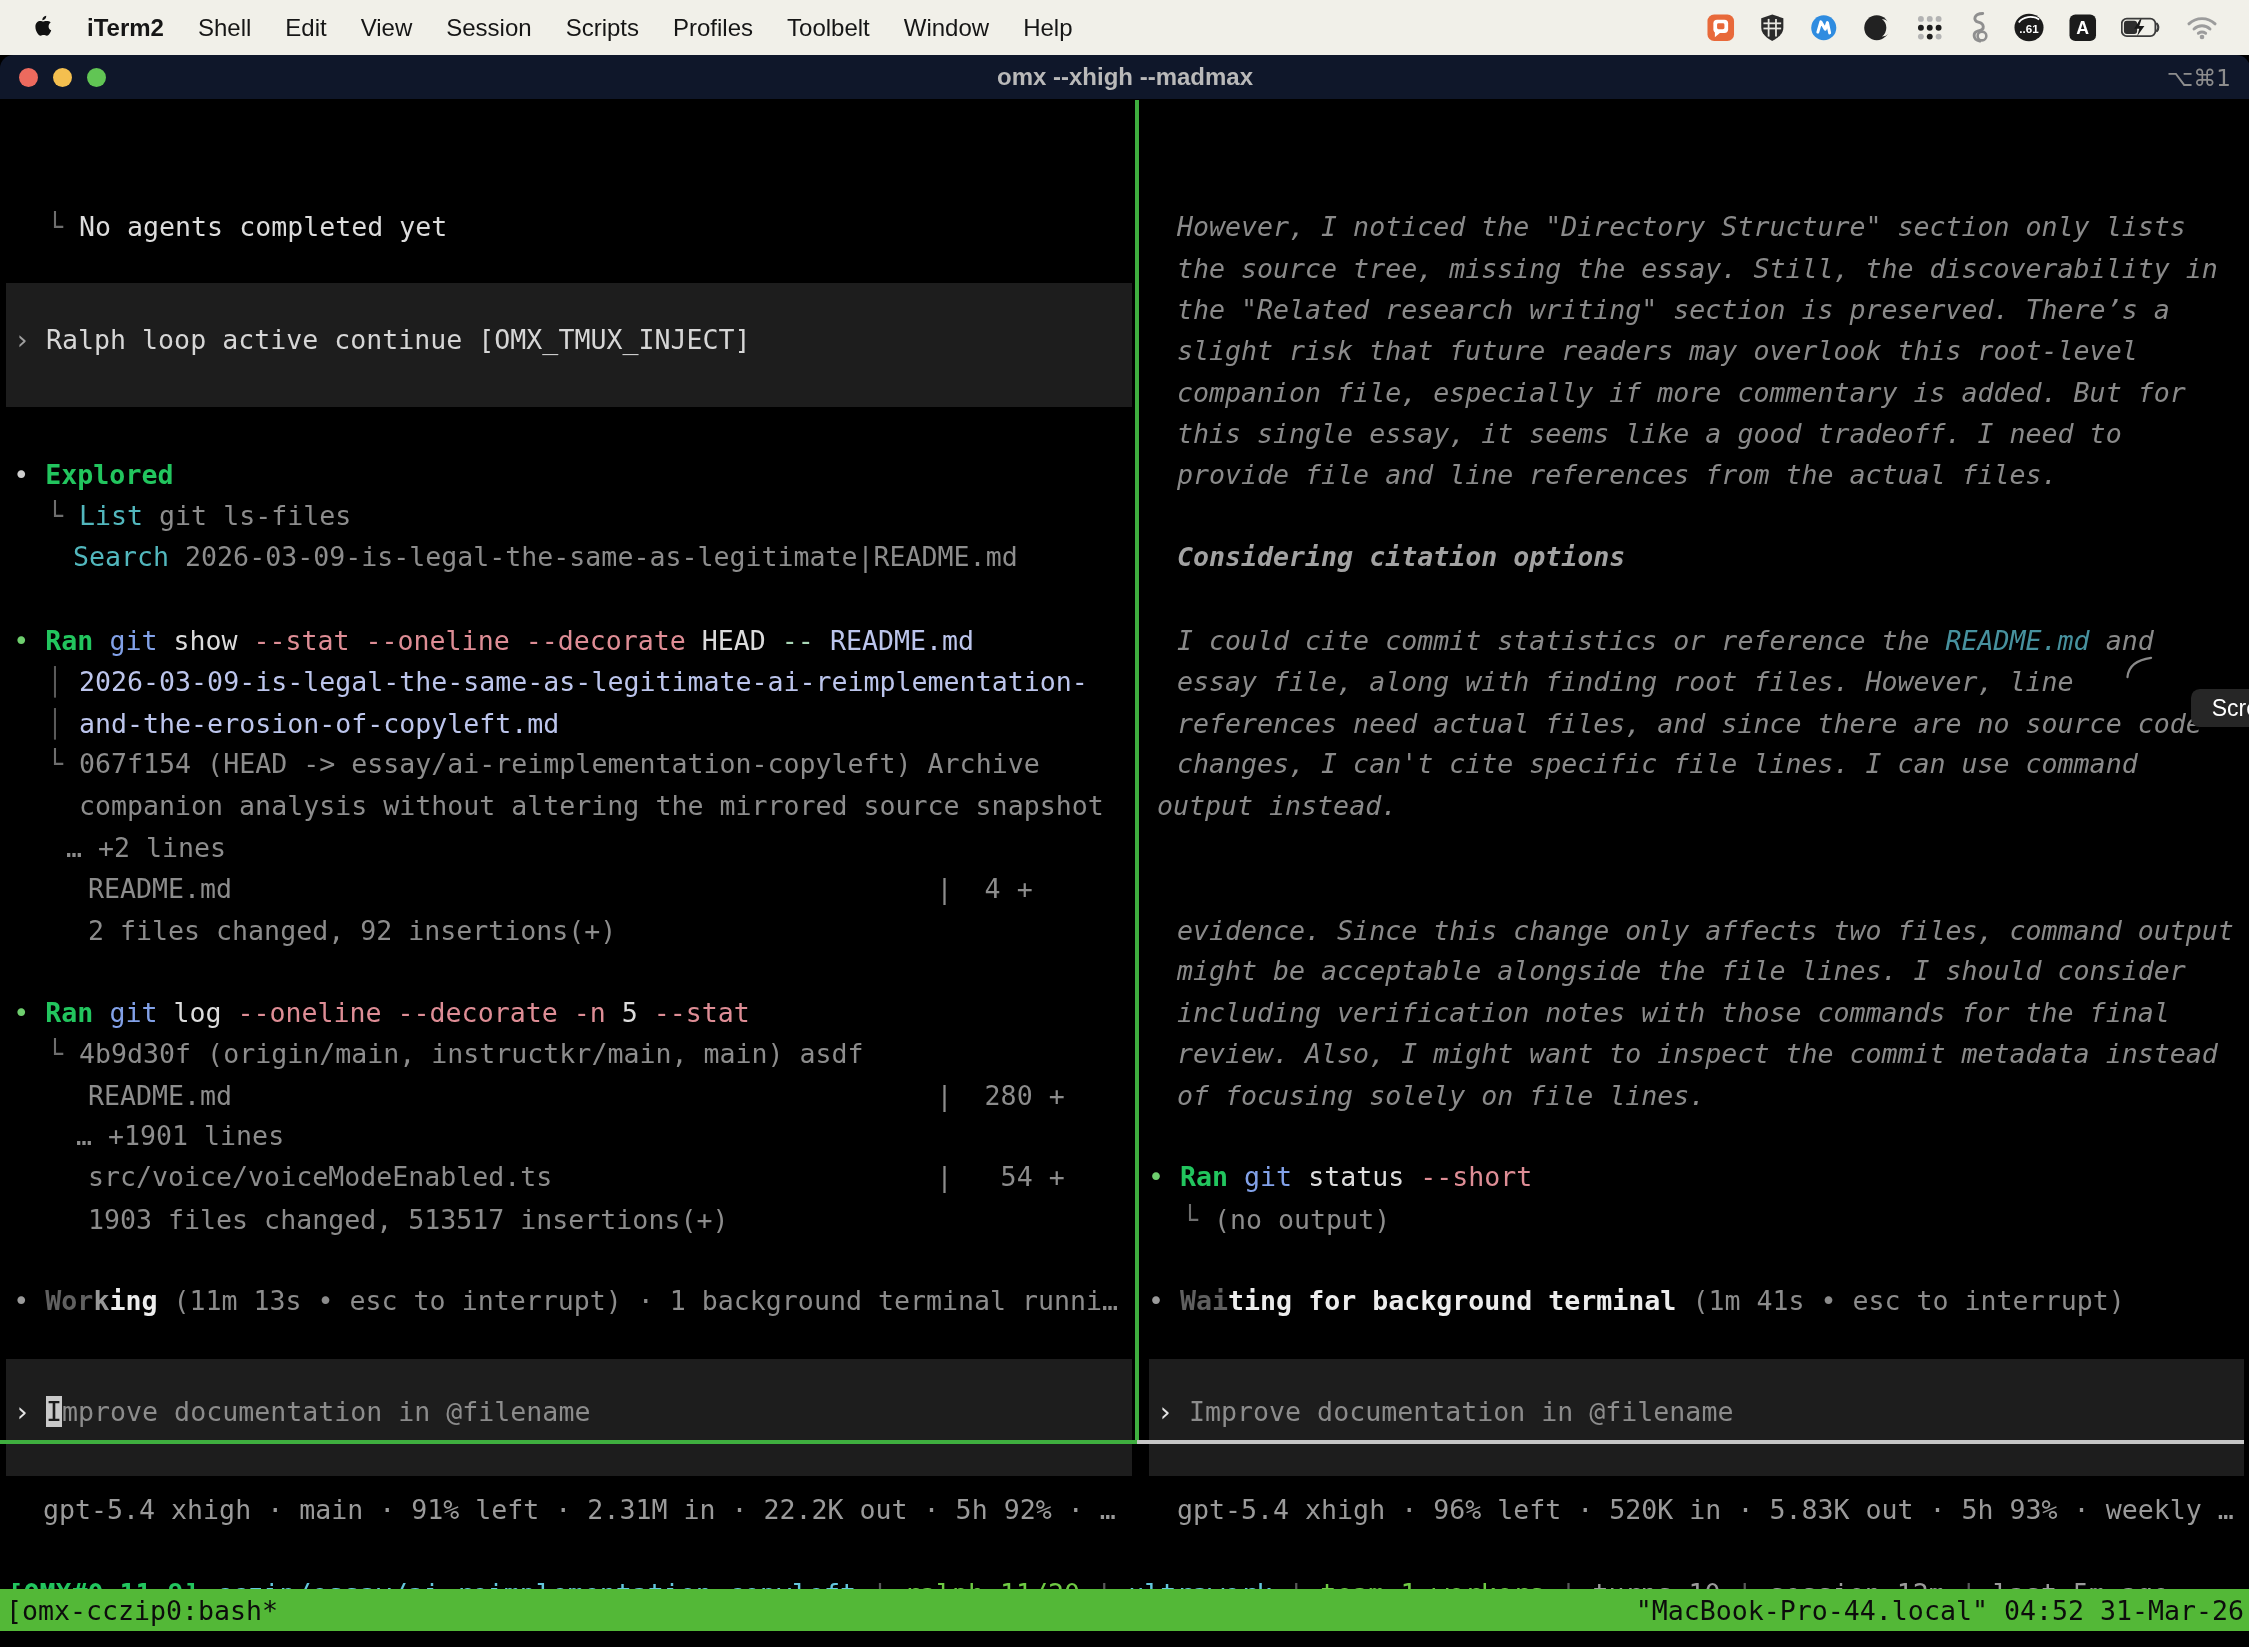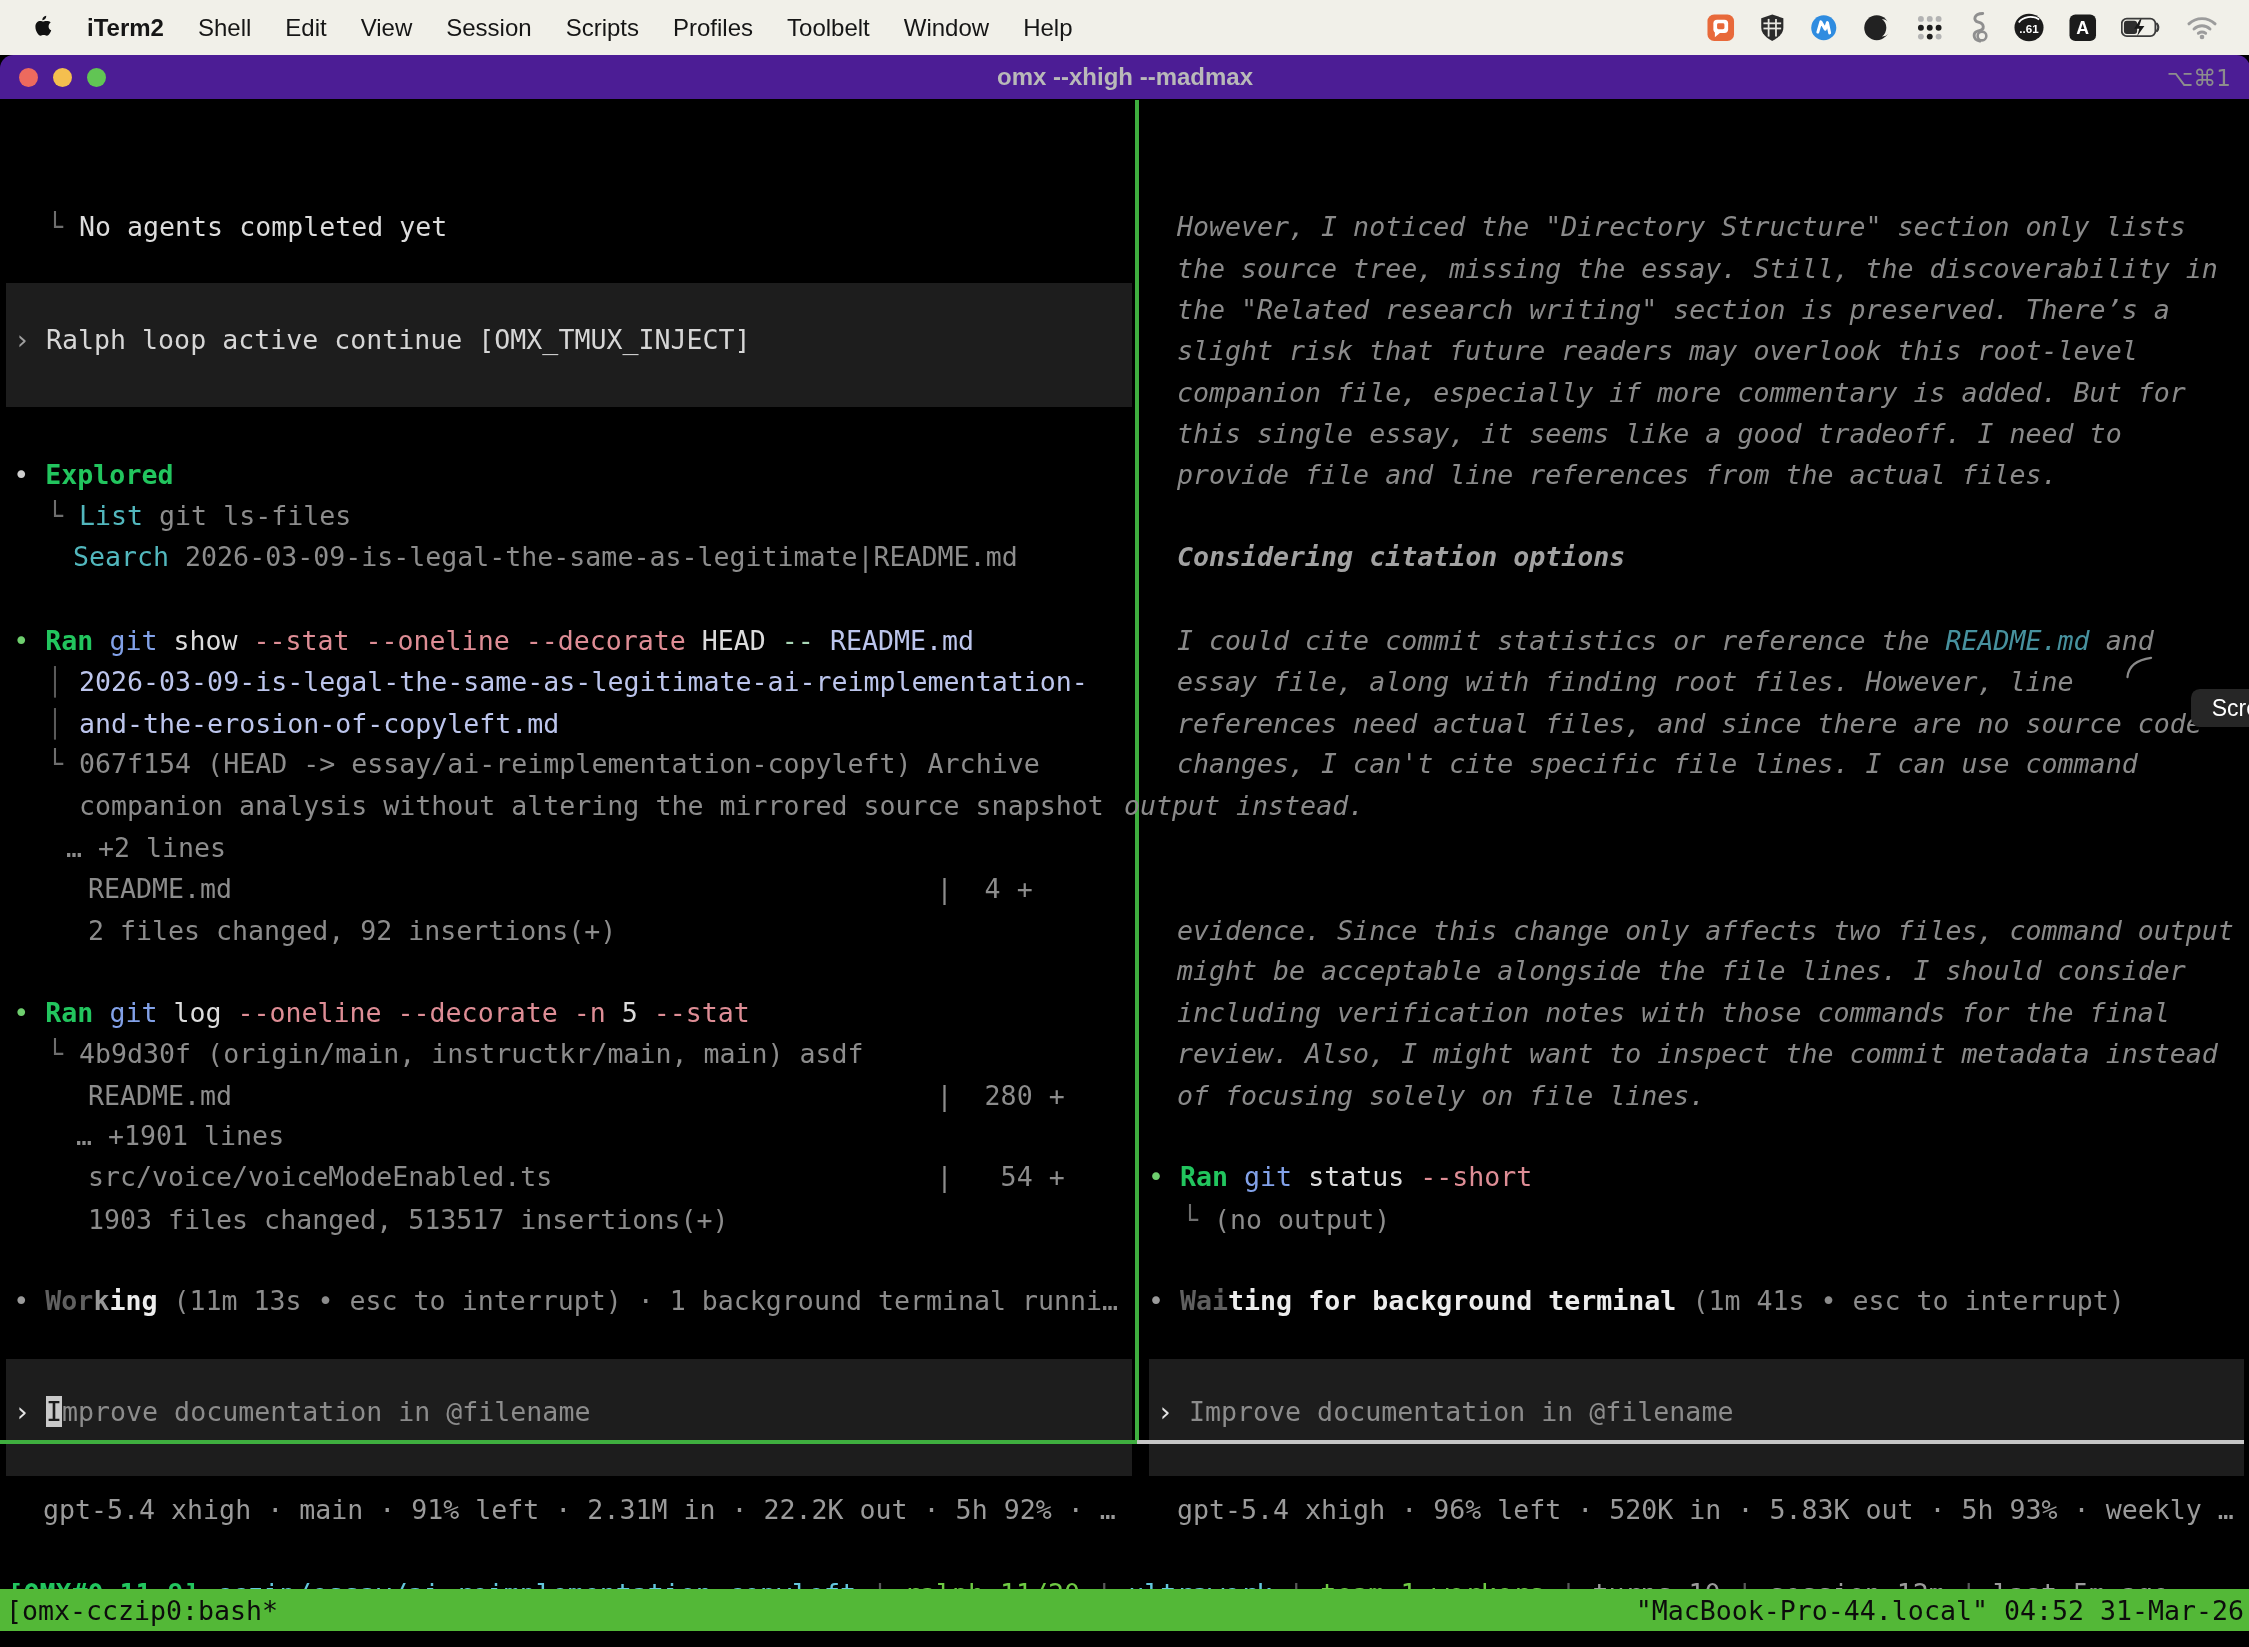--- a/index.html
+++ b/index.html
@@ -9,21 +9,21 @@
   #menubar{position:absolute;left:0;top:0;width:2250px;height:55px;background:#f1f0e9;
            display:flex;align-items:center;font-family:"Liberation Sans",sans-serif;
            font-size:24px;color:#161616;}
   #menu-left{display:flex;align-items:center;gap:34px;padding-left:31px;}
   #menu-left .mi{white-space:nowrap;}
   #menu-left .mi.first{font-weight:bold;}
   #apple-logo{width:22px;height:26.6px;display:inline-block;}
   #menu-right{margin-left:auto;display:flex;align-items:center;gap:23.6px;padding-right:32px;}
   .sicon{display:inline-flex;align-items:center;justify-content:center;}
   
-  #titlebar{position:absolute;left:0;top:55px;width:2250px;height:44px;background:#4c1d95;
+  #titlebar{position:absolute;left:0;top:55px;width:2250px;height:44px;background:#0f172a;
             border-radius:13.3px 13.3px 0 0;display:flex;align-items:center;
             font-family:"Liberation Sans",sans-serif;}
   .tlight{width:19px;height:19px;border-radius:50%;display:inline-block;margin-right:11.8px;}
   #tl-wrap{position:absolute;left:19px;top:12.5px;}
   #win-title{width:100%;text-align:center;color:#b9b9b9;font-size:24px;font-weight:bold;}
   #win-shortcut{position:absolute;right:19px;top:10.3px;color:#8d8d8d;font-size:23px;
                 font-family:"DejaVu Sans",sans-serif;}
   
   #term{position:absolute;left:0;top:100px;width:2250px;height:1548px;background:#000;}
   .panel{position:absolute;}
@@ -217,21 +217,21 @@
     <div class="tl" style="left: 1177px; top: 194px;"><span class="s-it">the "Related research writing" section is preserved. There’s a</span></div>
     <div class="tl" style="left: 1177px; top: 235px;"><span class="s-it">slight risk that future readers may overlook this root-level</span></div>
     <div class="tl" style="left: 1177px; top: 277px;"><span class="s-it">companion file, especially if more commentary is added. But for</span></div>
     <div class="tl" style="left: 1177px; top: 318px;"><span class="s-it">this single essay, it seems like a good tradeoff. I need to</span></div>
     <div class="tl" style="left: 1177px; top: 359px;"><span class="s-it">provide file and line references from the actual files.</span></div>
     <div class="tl" style="left: 1177px; top: 441px;"><span class="s-itb">Considering citation options</span></div>
     <div class="tl" style="left: 1177px; top: 525px;"><span class="s-it">I could cite commit statistics or reference the </span><span class="s-itt">README.md</span><span class="s-it"> and</span></div>
     <div class="tl" style="left: 1177px; top: 566px;"><span class="s-it">essay file, along with finding root files. However, line</span></div>
     <div class="tl" style="left: 1177px; top: 608px;"><span class="s-it">references need actual files, and since there are no source code</span></div>
     <div class="tl" style="left: 1177px; top: 648px;"><span class="s-it">changes, I can't cite specific file lines. I can use command</span></div>
-    <div class="tl" style="left: 1124px; top: 690px; text-align: right;"><span class="s-it">output instead.</span></div>
+    <div class="tl" style="left: 1157px; top: 690px; text-align: right;"><span class="s-it">output instead.</span></div>
     <div class="tl" style="left: 1177px; top: 815px;"><span class="s-it">evidence. Since this change only affects two files, command output</span></div>
     <div class="tl" style="left: 1177px; top: 855px;"><span class="s-it">might be acceptable alongside the file lines. I should consider</span></div>
     <div class="tl" style="left: 1177px; top: 897px;"><span class="s-it">including verification notes with those commands for the final</span></div>
     <div class="tl" style="left: 1177px; top: 938px;"><span class="s-it">review. Also, I might want to inspect the commit metadata instead</span></div>
     <div class="tl" style="left: 1177px; top: 980px;"><span class="s-it">of focusing solely on file lines.</span></div>
     <div class="tl" style="left: 1148px; top: 1061px;"><span class="s-gn">• </span><span class="s-b">Ran </span><span class="s-bl">git </span><span class="s-w">status </span><span class="s-pk">--short</span></div>
     <div class="tl" style="left: 1182px; top: 1104px;"><span class="s-dg">└ </span><span class="s-g">(no output)</span></div>
     <div class="tl" style="left: 1148px; top: 1185px;"><span class="s-g2">• </span><span class="s-sh1">Wai</span><span class="s-shb">ting for background terminal</span><span class="s-g"> (1m 41s • esc to interrupt)</span></div>
     <div class="tl" style="left: 1157px; top: 1296px;"><span class="s-promptw">› </span><span class="s-g">Improve documentation in @filename</span></div>
     <div class="tl" style="left: 1177px; top: 1394px;"><span class="s-g2">gpt-5.4 xhigh · 96% left · 520K in · 5.83K out · 5h 93% · weekly …</span></div>

